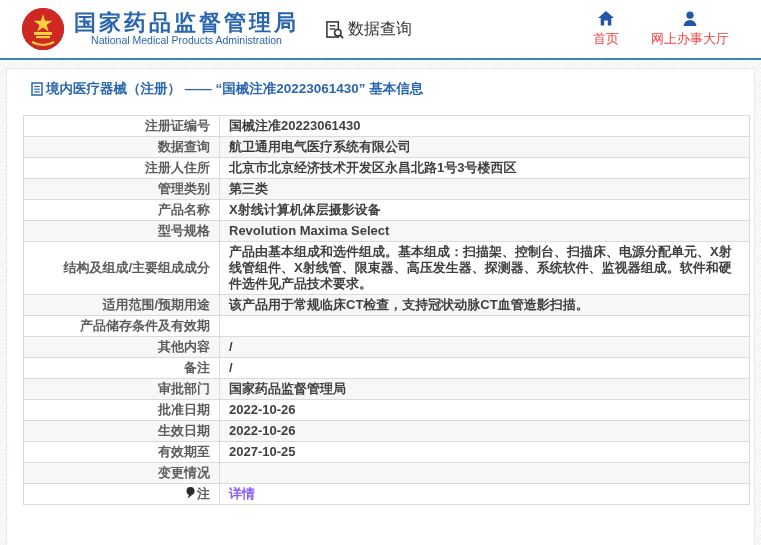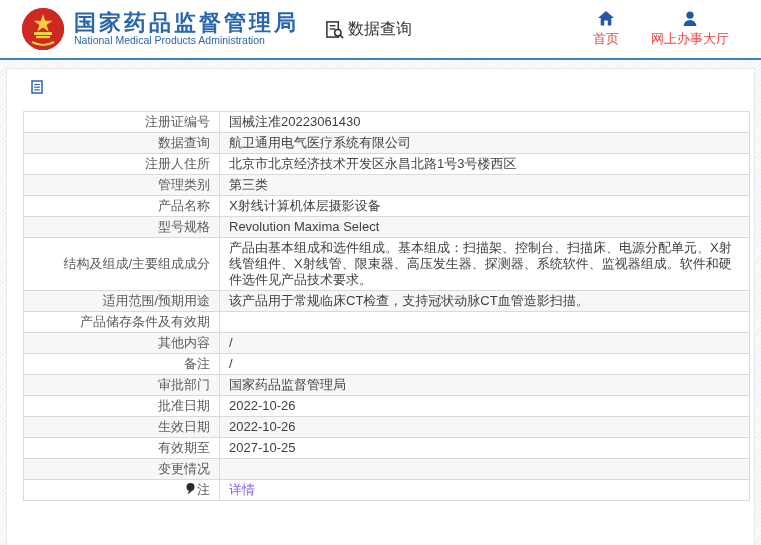--- a/index.html
+++ b/index.html
@@ -5,21 +5,21 @@
   * { margin:0; padding:0; box-sizing:border-box; }
   html,body { width:761px; height:545px; overflow:hidden; background:#fff;
     font-family:"Liberation Sans", sans-serif; }
 
   
   .header { height:58px; background:#fff; display:flex; align-items:center; padding:0 18px 0 22px; }
   .emblem { width:42px; height:42px; border-radius:50%; background:#cf2721; position:relative; flex:0 0 auto; }
   .emblem svg { position:absolute; inset:0; }
   .org-block { margin-left:10px; line-height:1.1; }
   .org-cn { font-size:22px; font-weight:bold; color:#2a66ad; letter-spacing:3px; white-space:nowrap; }
-  .org-en { font-size:10.5px; color:#2a66ad; margin-top:0; white-space:nowrap; }
+  .org-en { font-size:10.5px; color:#2a66ad; margin-top:0; white-space:nowrap;text-align:center; }
   .data-query { display:flex; align-items:center; margin-left:26px; cursor:pointer;font-family:Liberation Mono, monospace; }
   .data-query svg { width:19px; height:19px; margin-right:4px; }
   .data-query-label { font-size:16px; color:#333; }
   .header-spacer { flex:1; }
   .nav { display:flex; gap:32px; margin-right:14px; }
   .nav-item { display:flex; flex-direction:column; align-items:center; cursor:pointer; }
   .nav-item svg { width:16px; height:15px; margin-bottom:4px; }
   .nav-label { font-size:13px; color:#ef4444; white-space:nowrap; }
 
   
@@ -31,21 +31,21 @@
     padding:11px 0 0 0; }
 
   
   .breadcrumb { display:flex; align-items:center; margin-left:24px; color:#2a66ad;
     font-size:13.5px; font-weight:600; }
   .breadcrumb svg { width:12px; height:14px; margin-right:3px; flex:0 0 auto; }
 
   
   table.info { border-collapse:collapse; width:727px; margin:17px 0 0 16px; table-layout:fixed; }
   table.info td { border:1px solid #dadada; font-size:13px; line-height:16px;
-    padding:2px 9px; vertical-align:middle; }
+    padding:2px 9px; vertical-align:middle;font-weight:bold; }
   table.info tr { height:21px; }
   table.info tr:nth-child(even) { background:#f7f7f7; }
   td.label { width:196px; text-align:right; color:#5c5c5c; white-space:nowrap; }
   td.value { color:#3f3f3f; word-break:break-all; }
   .note-icon { display:inline-block; width:9px; height:12px; margin-right:2px; vertical-align:-1px; }
   .note-icon svg { width:9px; height:12px; }
   a.detail-link { color:#8b5cf6; text-decoration:none; }
 </style>
 </head>
 <body>
@@ -97,20 +97,21 @@
 <div class="page-bg">
   <div class="panel">
 
     <div class="breadcrumb">
       <svg viewBox="0 0 12 14">
         <rect x="1" y="1" width="10" height="12" fill="none" stroke="#2a66ad" stroke-width="1.5"></rect>
         <line x1="3.2" y1="4.5" x2="8.8" y2="4.5" stroke="#2a66ad" stroke-width="1.2"></line>
         <line x1="3.2" y1="7.2" x2="8.8" y2="7.2" stroke="#2a66ad" stroke-width="1.2"></line>
         <line x1="3.2" y1="9.9" x2="8.8" y2="9.9" stroke="#2a66ad" stroke-width="1.2"></line>
       </svg>
+      <span>境内医疗器械（注册） —— “国械注准20223061430” 基本信息</span>
     </div>
 
     <table class="info">
       <tbody>
           <tr>
             <td class="label"><span>注册证编号</span></td>
             <td class="value">国械注准20223061430</td>
           </tr>
           <tr>
             <td class="label"><span>数据查询</span></td>

